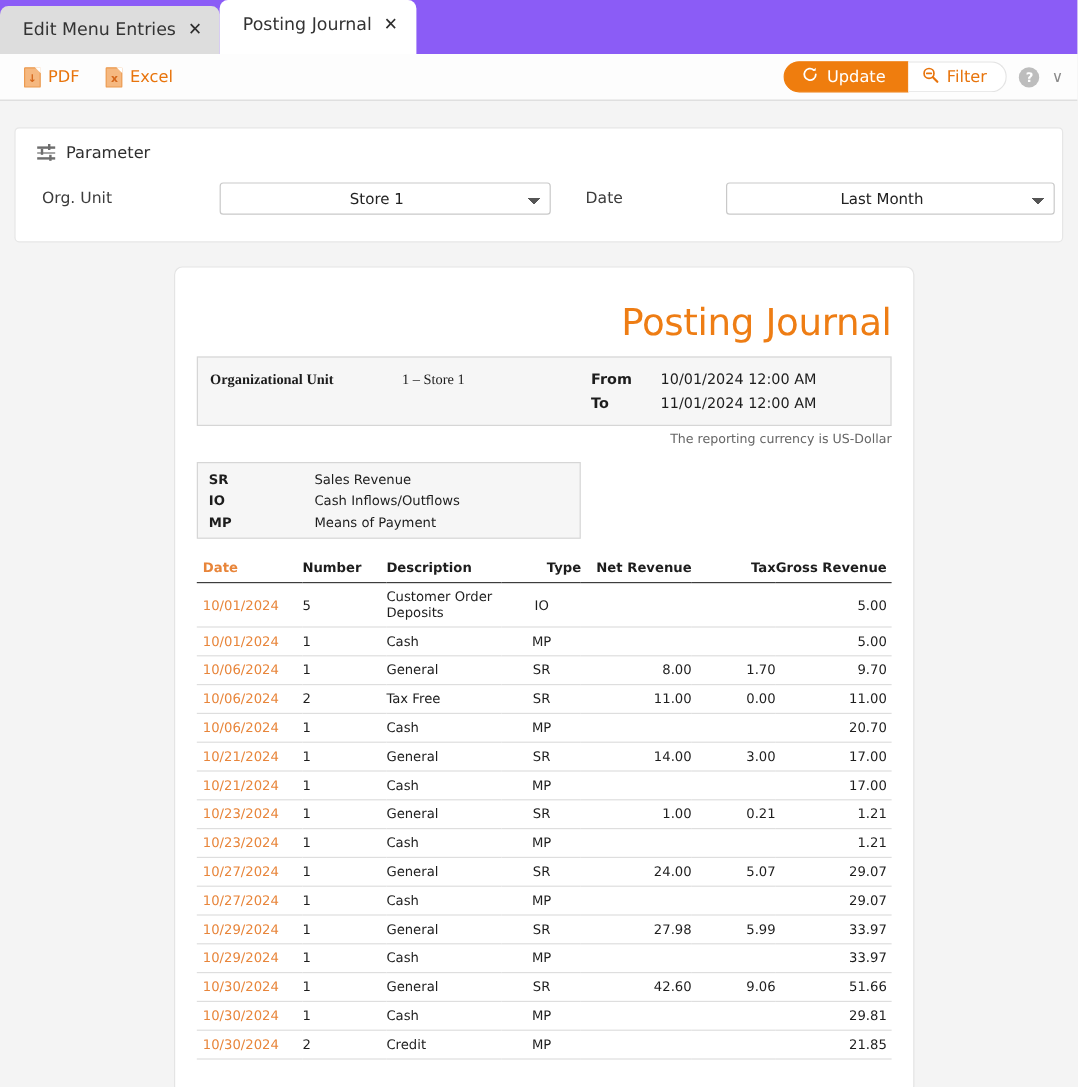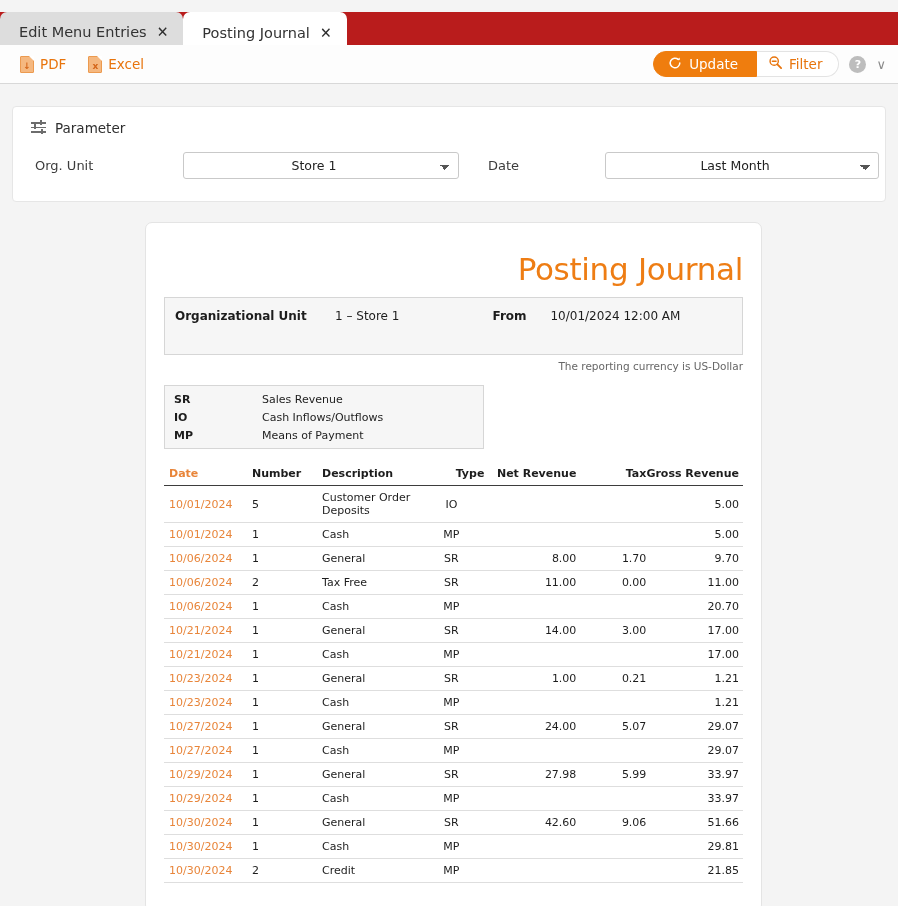--- a/index.html
+++ b/index.html
@@ -7,23 +7,23 @@
     margin: 0; padding: 0;
     width: 898px; height: 906px;
     background: #f2f2f2;
     font-family: "DejaVu Sans", "Liberation Sans", sans-serif;
     overflow: hidden;
   }
   #app { position: relative; width: 898px; height: 906px; background: #f4f4f4; }
 
   
   .tabbar {
-    position: absolute; top: 12px; left: 0; width: 898px; height: 45px;
-    background: #b91c1c;
-    display: flex; 
+    position: absolute; top: 0; left: 0; width: 898px; height: 45px;
+    background: #8b5cf6;
+    display: flex; align-items: flex-end;
   }
   .tab {
     height: 40px; display: flex; align-items: center; gap: 10px;
     padding: 0 15px 0 19px; font-size: 14.5px; color: #3a3a3a;
     border-radius: 7px 7px 0 0; cursor: pointer; position: relative;
   }
   .tab.inactive { background: #dddddd; color: #333; }
   .tab.active { background: #ffffff; color: #333; height: 45px; padding-bottom: 4px; }
   .tab-close {
     font-size: 14px; color: #2e2e2e; line-height: 1; font-weight: 400;
@@ -119,21 +119,21 @@
     padding: 18px 18px 0 18px; overflow: hidden;
   }
   .report-title {
     text-align: right; color: #ee7d14; font-size: 31px; font-weight: 400;
     letter-spacing: -0.3px; margin: 10px 0 10px 0;
   }
   .info-box {
     border: 1px solid #d6d6d6; background: #f6f6f6;
     display: flex; padding: 8px 10px 8px 10px; font-size: 12px; color: #1d1d1d;
   }
-  .info-left { width: 57%; }
+  .info-left { width: 57%; font-family: Liberation Serif, serif; }
   .info-right { width: 43%; display: flex; }
   .info-lines { }
   .info-line { display: flex; height: 20px; align-items: center; }
   .ib { font-weight: bold; }
   .lbl-org { width: 160px; }
   .lbl-from { width: 58px; font-weight: bold; }
   .currency-note {
     text-align: right; font-size: 10.5px; color: #666;
     margin-top: 5px;
   }
@@ -257,20 +257,24 @@
           <span>1 – Store 1</span>
         </div>
         <div class="info-line"></div>
       </div>
       <div class="info-right">
         <div class="info-lines">
           <div class="info-line">
             <span class="lbl-from">From</span>
             <span>10/01/2024 12:00 AM</span>
           </div>
+          <div class="info-line">
+            <span class="lbl-from">To</span>
+            <span>11/01/2024 12:00 AM</span>
+          </div>
         </div>
       </div>
     </div>
 
     <div class="currency-note">The reporting currency is US-Dollar</div>
 
     <div class="legend-box">
       <div class="legend-row">
         <span class="legend-code">SR</span>
         <span class="legend-desc">Sales Revenue</span>

